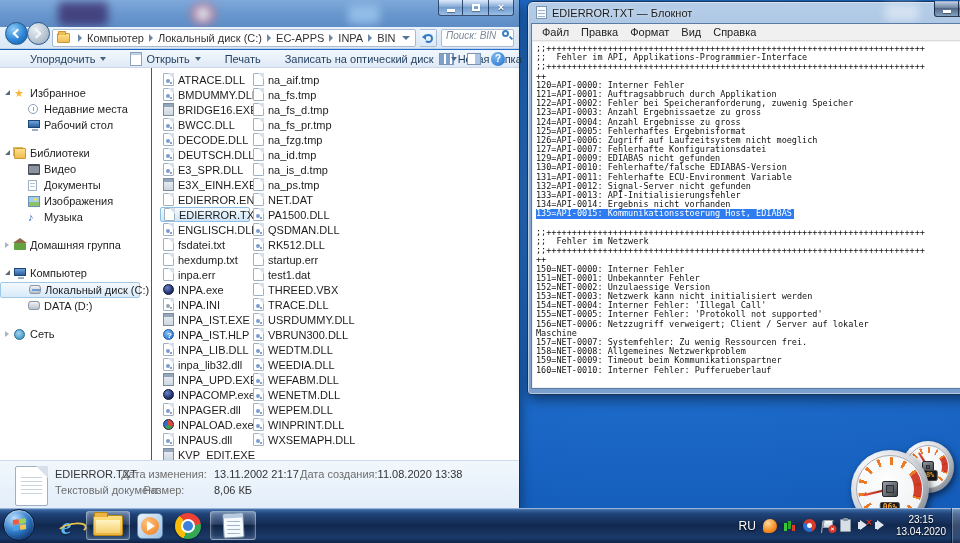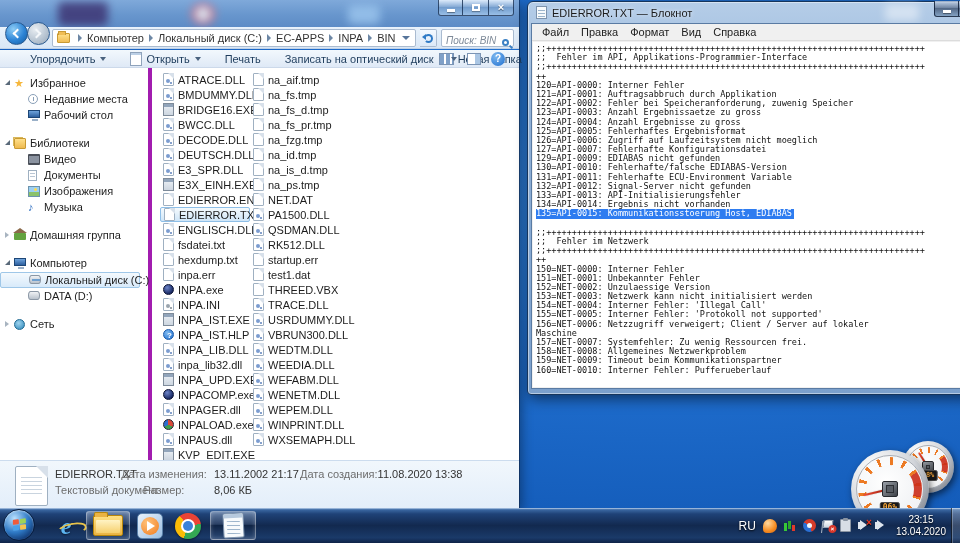--- a/index.html
+++ b/index.html
@@ -40,37 +40,37 @@
 .addr{position:absolute;left:52px;top:2px;width:364px;height:18px;background:#fff;border:1px solid #aabbd0;border-radius:2px;
  display:flex;align-items:center;font-size:11px;color:#333;padding-left:4px}
 .mini-folder{width:13px;height:10px;background:linear-gradient(#ffe08a,#f0bd55);border:1px solid #c99a33;border-radius:1px;position:relative;margin-right:3px}
 .mini-folder::before{content:"";position:absolute;left:0;top:-3px;width:6px;height:3px;background:#f0bd55;border:1px solid #c99a33;border-bottom:none;border-radius:1px 1px 0 0}
 .crumb{display:flex;align-items:center;white-space:nowrap}
 .crumb .sep{width:0;height:0;border-left:4px solid #6d87a5;border-top:4px solid transparent;border-bottom:4px solid transparent;margin:0 5px}
 .addr-caret{margin-left:auto;margin-right:5px;width:0;height:0;border-top:4px solid #56749a;border-left:4px solid transparent;border-right:4px solid transparent}
 .refresh{position:absolute;left:420px;top:2px;width:17px;height:18px;border:1px solid #aabbd0;border-left:none;background:linear-gradient(#f4f9ff,#dce9f8);border-radius:0 2px 2px 0;display:flex;align-items:center;justify-content:center}
 .refresh i{width:9px;height:9px;border:2px solid #2f7ac6;border-radius:50%;border-left-color:transparent;position:relative;display:block}
 .refresh i::after{content:"";position:absolute;left:-4px;top:-2px;border-right:4px solid #2f7ac6;border-top:3px solid transparent;border-bottom:3px solid transparent}
-.searchbox{position:absolute;left:441px;top:2px;width:73px;height:18px;background:#fff;border:1px solid #aabbd0;border-radius:2px;display:flex;align-items:flex-end;padding:0 4px;font-size:10px;font-style:italic;color:#7b8violet;color:#7e8a99}
+.searchbox{position:absolute;left:441px;top:2px;width:73px;height:18px;background:#fff;border:1px solid #aabbd0;border-radius:2px;display:flex;align-items:flex-start;padding:0 4px;font-size:10px;font-style:italic;color:#7b8violet;color:#7e8a99}
 .mag{margin-left:auto;width:7px;height:7px;border:2px solid #3b80c4;border-radius:50%;position:relative}
 .mag::after{content:"";position:absolute;left:5px;top:5px;width:4px;height:2px;background:#3b80c4;transform:rotate(45deg)}
 
 .xp-toolbar{position:absolute;left:0;top:50px;right:0;height:18px;display:flex;align-items:center;padding-left:30px;
  background:linear-gradient(#f2f8fd,#dfe9f6);border-bottom:1px solid #ccd9ea;font-size:11px;color:#1e3c5c}
 .tb-item{margin-right:24px;display:flex;align-items:center;white-space:nowrap}
 .tb-item.caret::after{content:"";width:0;height:0;border-top:4px solid #4a627e;border-left:3px solid transparent;border-right:3px solid transparent;margin-left:5px}
 .tb-item.withicon::before{content:"";width:10px;height:12px;background:#fff;border:1px solid #8fa3bb;margin-right:4px;box-shadow:inset 0 2px 0 #bcd0e6}
 .tb-right{position:absolute;right:14px;top:2px;display:flex;align-items:center;gap:10px}
 .views-ic{width:15px;height:12px;background:repeating-linear-gradient(90deg,#7fa0c8 0 4px,#fff 4px 6px);border:1px solid #7b94b4}
 .views-caret{width:0;height:0;border-top:4px solid #4a627e;border-left:3px solid transparent;border-right:3px solid transparent;margin-left:-5px}
 .prev-ic{width:14px;height:12px;border:1px solid #7b94b4;background:linear-gradient(90deg,#fff 0 55%,#aac6e4 55%)}
 .help-ic{width:14px;height:14px;border-radius:50%;background:radial-gradient(circle at 35% 30%,#7db8ef,#1f6fd0);color:#fff;font:bold 10px/14px "Liberation Sans",sans-serif;text-align:center}
 
 .xp-body{position:absolute;left:0;top:68px;right:0;bottom:48px;background:#fff}
-.sidebar{position:absolute;left:0;top:0;width:152px;bottom:0;border-right:4px solid #a21caf;padding-top:6px;font-size:11px;color:#1e1e1e}
+.sidebar{position:absolute;left:0;top:0;width:152px;bottom:0;border-right:1px solid #a21caf;padding-top:16px;font-size:11px;color:#1e1e1e}
 .side-item{position:relative;height:15px;line-height:15px;padding-left:44px;margin-top:1px;white-space:nowrap}
 .side-item.root{padding-left:30px;margin-top:2px}
 .side-item.gap{margin-top:13px}
 .side-item .tri{position:absolute;left:5px;top:4px;width:0;height:0;display:none}
 .side-item.exp .tri{display:block;border-bottom:5px solid #5a6a7a;border-left:5px solid transparent}
 .side-item.colp .tri{display:block;border-left:4px solid #a8b4c0;border-top:3px solid transparent;border-bottom:3px solid transparent}
 .side-item .sicon{position:absolute;left:28px;top:2px;width:12px;height:11px}
 .side-item.root .sicon{left:14px}
 .side-item.selected{background:linear-gradient(#f4f9fd,#d8eafa);border:1px solid #9fc7e8;border-radius:2px;width:140px;height:16px;line-height:14px}
 .ic-star .sicon::before{content:"★";color:#f6b73c;font-size:11px;line-height:11px;position:absolute;top:0}

